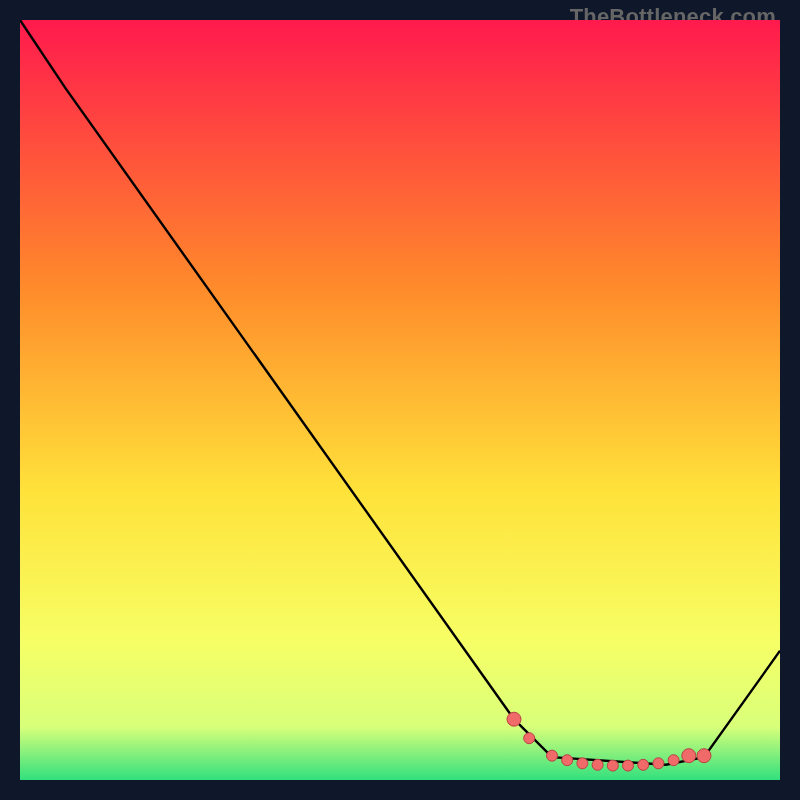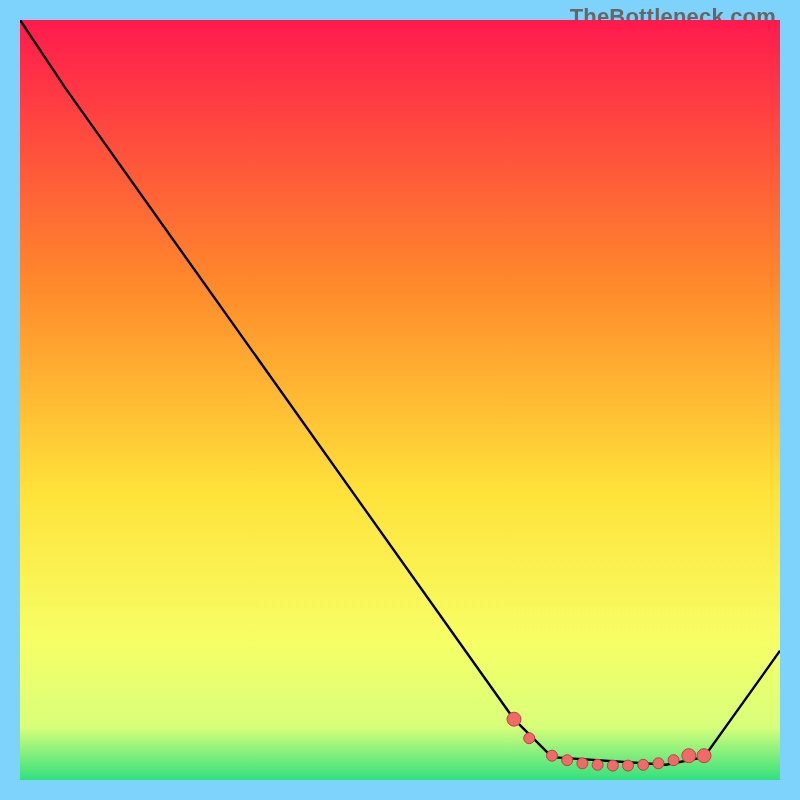--- a/index.html
+++ b/index.html
@@ -8,21 +8,21 @@
     width: 800px;
     height: 800px;
     background: #000;
     overflow: hidden;
     font-family: Arial, Helvetica, sans-serif;
   }
   .frame {
     position: relative;
     width: 800px;
     height: 800px;
-    background: #7dd3fc;
+    background: #0f172a;
   }
   .plot {
     position: absolute;
     left: 20px;
     top: 20px;
     width: 760px;
     height: 760px;
   }
   .watermark {
     position: absolute;

